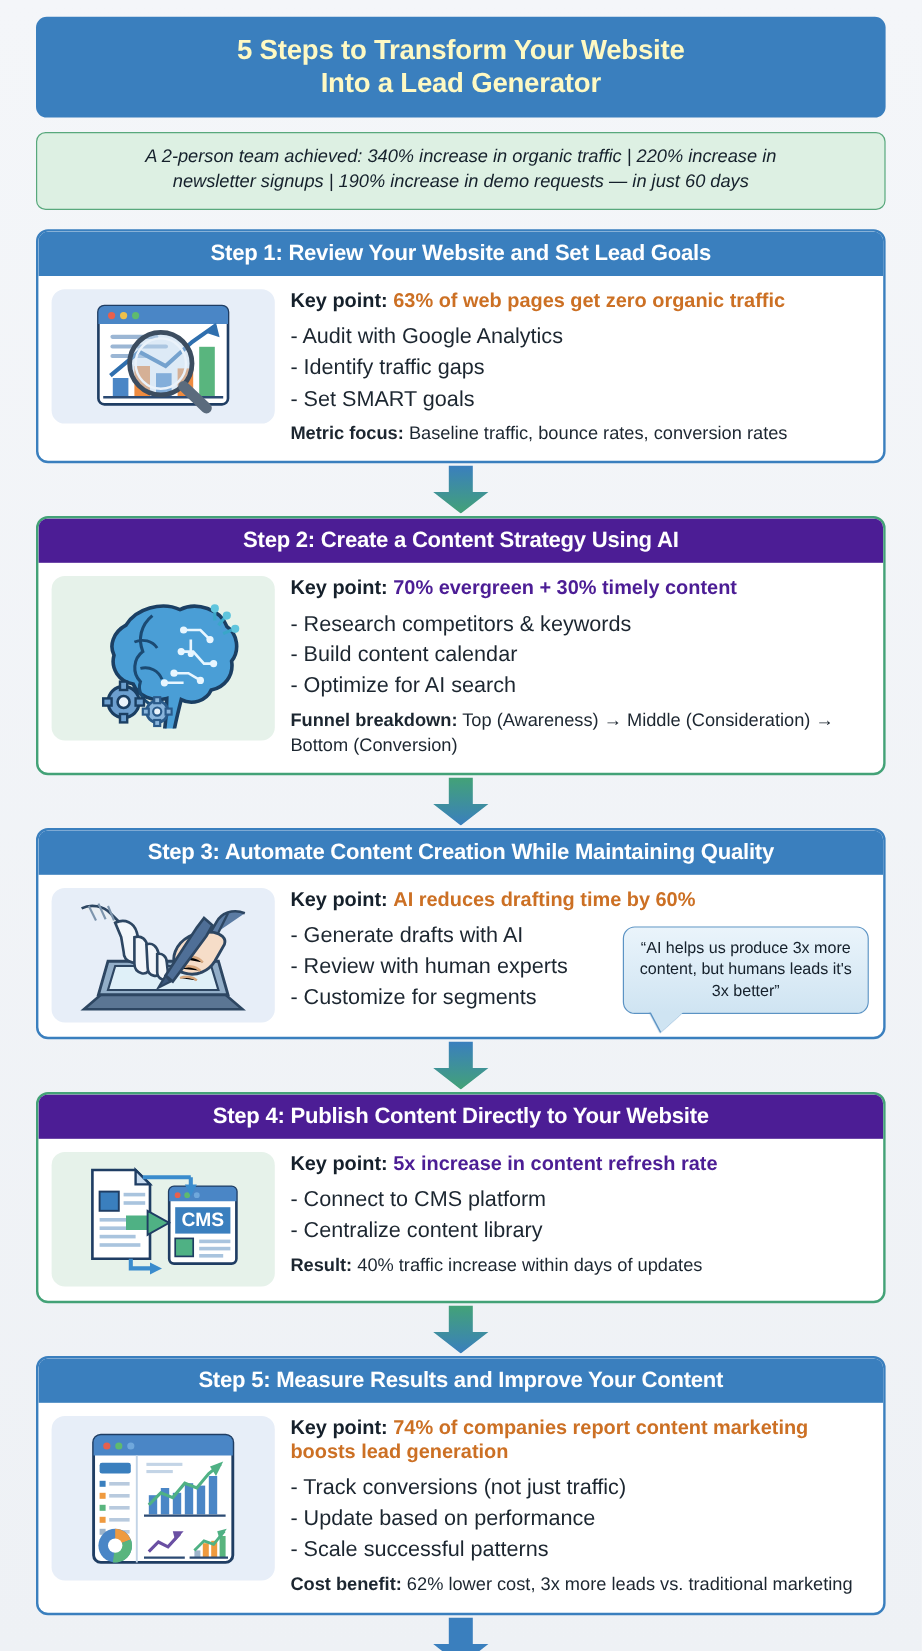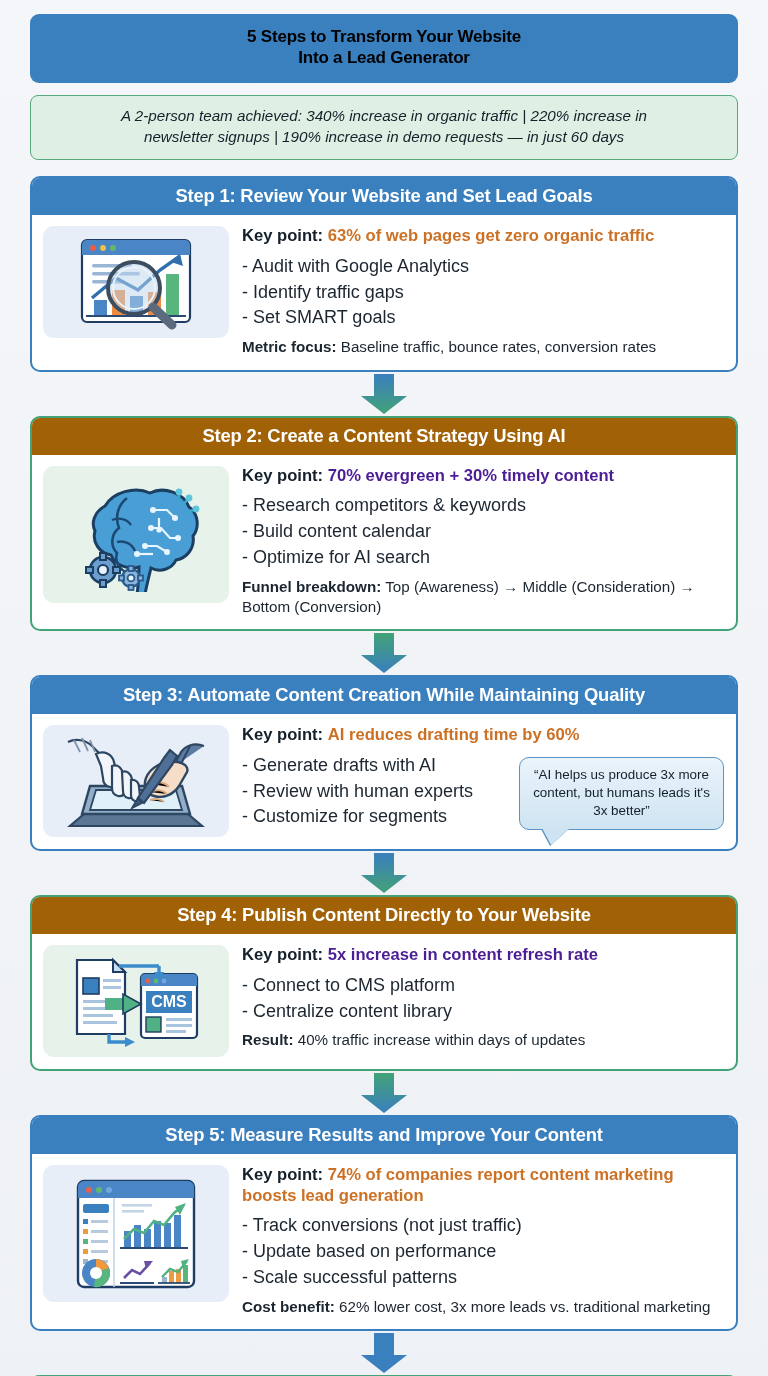--- a/index.html
+++ b/index.html
@@ -20,22 +20,22 @@
 
   
   .title-banner {
     background: #3a7fbe;
     border-radius: 9px;
     padding: 13px 20px 15px 20px;
     text-align: center;
     margin-bottom: 12px;
   }
   .title-banner .line {
-    color: #000000;
-    font-size: 17px;
+    color: #fef9c3;
+    font-size: 23px;
     font-weight: bold;
     line-height: 1.22;
     letter-spacing: -0.2px;
   }
 
   
   .subtitle-box {
     background: #ddf0e3;
     border: 1.6px solid #58a87c;
     border-radius: 8px;
@@ -61,21 +61,21 @@
 
   .step-head {
     background: #3a7fbe;
     color: #ffffff;
     font-size: 18.4px;
     font-weight: bold;
     text-align: center;
     padding: 7px 8px 8px 8px;
     letter-spacing: -0.2px;
   }
-  .step-card.green .step-head { background: #a16207; }
+  .step-card.green .step-head { background: #4c1d95; }
 
   .step-body {
     display: flex;
     gap: 13px;
     padding: 11px 12px 12px 11px;
     align-items: flex-start;
   }
 
   .icon-tile {
     flex: 0 0 auto;

